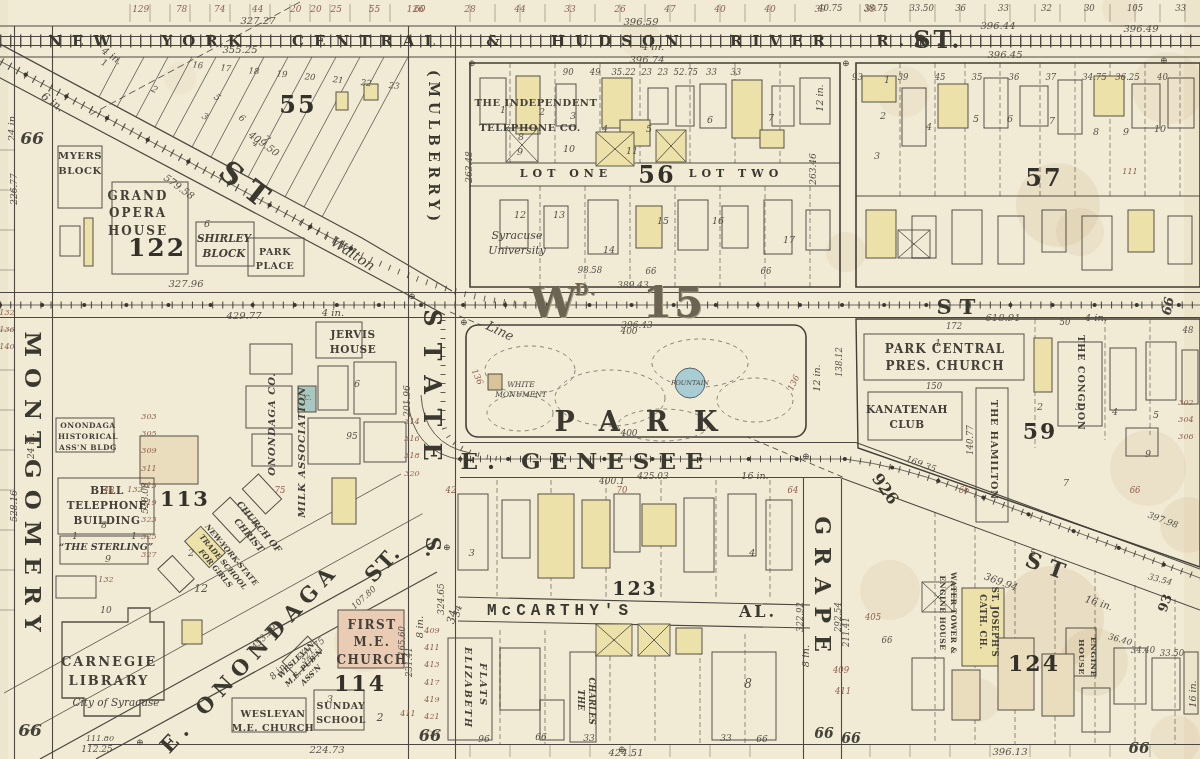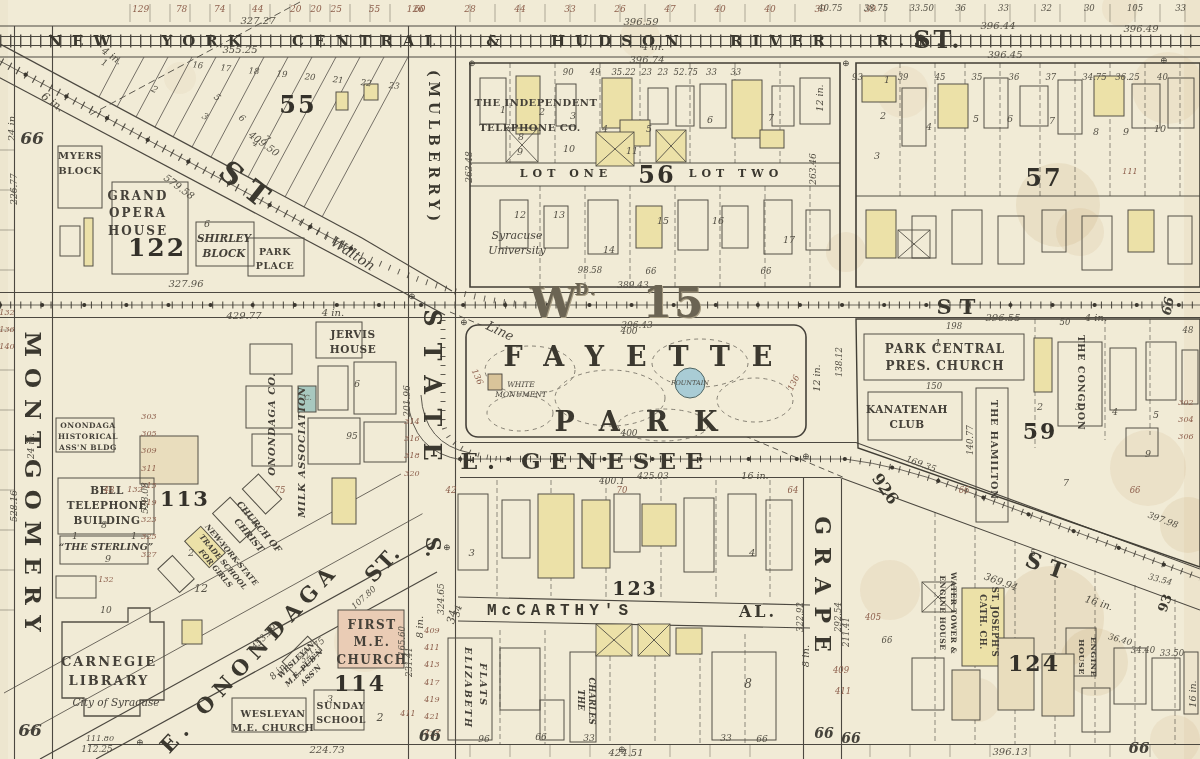--- a/index.html
+++ b/index.html
@@ -398,26 +398,25 @@
     <div class="lbl ndk" style="left: 1096px; top: 132px; transform: translate(-50%, -50%) rotate(0deg);">8</div>
     <div class="lbl ndk" style="left: 1126px; top: 132px; transform: translate(-50%, -50%) rotate(0deg);">9</div>
     <div class="lbl ndk" style="left: 1160px; top: 129px; transform: translate(-50%, -50%) rotate(0deg);">10</div>
     <div class="lbl num" style="left: 1130px; top: 172px; font-size: 8px; transform: translate(-50%, -50%) rotate(0deg);">111</div>
     <div class="lbl ward" style="left: 554px; top: 303px; font-size: 42px; transform: translate(-50%, -50%) rotate(0deg);">W</div>
     <div class="lbl ward" style="left: 586px; top: 290px; font-size: 16px; transform: translate(-50%, -50%) rotate(0deg);">D.</div>
     <div class="lbl ward" style="left: 674px; top: 303px; font-size: 42px; transform: translate(-50%, -50%) rotate(0deg);">15</div>
     <div class="lbl ndk" style="left: 633px; top: 285px; font-size: 9px; transform: translate(-50%, -50%) rotate(0deg);">389.43</div>
     <div class="lbl ndk" style="left: 637px; top: 300px; font-size: 9px; transform: translate(-50%, -50%) rotate(0deg); margin-top: 25px;">396.43</div>
     <div class="lbl st" style="left: 960px; top: 307px; font-size: 21px; letter-spacing: 8px; transform: translate(-50%, -50%) rotate(0deg);">ST</div>
-    <div class="lbl ndk" style="left: 1003px; top: 318px; font-size: 10px; transform: translate(-50%, -50%) rotate(0deg);">396.55</div>
+    <div class="lbl ndk" style="left: 1003px; top: 318px; font-size: 10px; transform: translate(-50%, -50%) rotate(0deg);">618.91</div>
     <div class="lbl pipe" style="left: 1096px; top: 318px; transform: translate(-50%, -50%) rotate(0deg);">4 in.</div>
     <div class="lbl pipe" style="left: 333px; top: 313px; transform: translate(-50%, -50%) rotate(0deg);">4 in.</div>
     <div class="lbl ndk" style="left: 244px; top: 316px; font-size: 10px; transform: translate(-50%, -50%) rotate(0deg);">429.77</div>
     <div class="lbl b66" style="left: 1168px; top: 306px; font-size: 13px; transform: translate(-50%, -50%) rotate(-80deg);">66</div>
-    <div class="lbl st" style="left: 649px; top: 357px; font-size: 27px; letter-spacing: 22px; transform: translate(-50%, -50%) rotate(0deg);">FAYETTE</div>
     <div class="lbl st" style="left: 649px; top: 422px; font-size: 27px; letter-spacing: 26px; transform: translate(-50%, -50%) rotate(0deg);">PARK</div>
     <div class="lbl scr" style="left: 521px; top: 390px; font-size: 7.5px; transform: translate(-50%, -50%) rotate(0deg);">WHITE
 MONUMENT</div>
     <div class="lbl scr" style="left: 690px; top: 383px; font-size: 6.5px; transform: translate(-50%, -50%) rotate(0deg);">FOUNTAIN</div>
     <div class="lbl ndk" style="left: 629px; top: 331px; font-size: 9px; transform: translate(-50%, -50%) rotate(0deg);">400</div>
     <div class="lbl ndk" style="left: 629px; top: 433px; font-size: 9px; transform: translate(-50%, -50%) rotate(0deg);">400</div>
     <div class="lbl scr" style="left: 500px; top: 331px; font-size: 13px; transform: translate(-50%, -50%) rotate(25deg);">Line</div>
     <div class="lbl num" style="left: 477px; top: 377px; font-size: 8.5px; transform: translate(-50%, -50%) rotate(65deg);">136</div>
     <div class="lbl num" style="left: 794px; top: 383px; font-size: 8.5px; transform: translate(-50%, -50%) rotate(-65deg);">136</div>
     <div class="lbl pipe" style="left: 817px; top: 378px; font-size: 9.5px; transform: translate(-50%, -50%) rotate(-90deg);">12 in.</div>
@@ -545,21 +544,21 @@
 PRES. CHURCH</div>
     <div class="lbl ndk" style="left: 938px; top: 343px; transform: translate(-50%, -50%) rotate(0deg);">1</div>
     <div class="lbl bld" style="left: 907px; top: 417px; font-size: 10.5px; transform: translate(-50%, -50%) rotate(0deg);">KANATENAH
 CLUB</div>
     <div class="lbl bld" style="left: 994px; top: 450px; font-size: 9.5px; letter-spacing: 1px; transform: translate(-50%, -50%) rotate(90deg);">THE HAMILTON</div>
     <div class="lbl bld" style="left: 1081px; top: 383px; font-size: 9.5px; letter-spacing: 1px; transform: translate(-50%, -50%) rotate(90deg);">THE CONGDON</div>
     <div class="lbl bn" style="left: 1040px; top: 432px; font-size: 22px; transform: translate(-50%, -50%) rotate(0deg);">59</div>
     <div class="lbl ndk" style="left: 840px; top: 362px; font-size: 8.5px; transform: translate(-50%, -50%) rotate(-90deg);">138.12</div>
     <div class="lbl ndk" style="left: 971px; top: 440px; font-size: 8.5px; transform: translate(-50%, -50%) rotate(-90deg);">140.77</div>
     <div class="lbl ndk" style="left: 934px; top: 387px; font-size: 8.5px; transform: translate(-50%, -50%) rotate(0deg);">150</div>
-    <div class="lbl ndk" style="left: 954px; top: 327px; font-size: 8.5px; transform: translate(-50%, -50%) rotate(0deg);">198</div>
+    <div class="lbl ndk" style="left: 954px; top: 327px; font-size: 8.5px; transform: translate(-50%, -50%) rotate(0deg);">172</div>
     <div class="lbl ndk" style="left: 921px; top: 464px; font-size: 9px; transform: translate(-50%, -50%) rotate(20deg);">169.35</div>
     <div class="lbl st" style="left: 885px; top: 489px; font-size: 16px; transform: translate(-50%, -50%) rotate(55deg);">926</div>
     <div class="lbl ndk" style="left: 1065px; top: 323px; font-size: 8.5px; transform: translate(-50%, -50%) rotate(0deg);">50</div>
     <div class="lbl ndk" style="left: 1188px; top: 331px; font-size: 8.5px; transform: translate(-50%, -50%) rotate(0deg);">48</div>
     <div class="lbl col num" style="left: 1186px; top: 420px; font-size: 8px; transform: translate(-50%, -50%) rotate(0deg);">302
 304
 306</div>
     <div class="lbl ndk" style="left: 1040px; top: 407px; transform: translate(-50%, -50%) rotate(0deg);">2</div>
     <div class="lbl ndk" style="left: 1078px; top: 407px; transform: translate(-50%, -50%) rotate(0deg);">3</div>
     <div class="lbl ndk" style="left: 1115px; top: 412px; transform: translate(-50%, -50%) rotate(0deg);">4</div>

